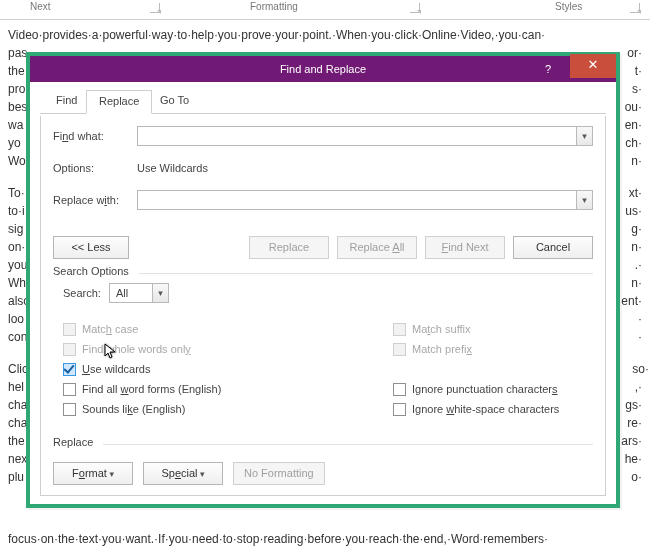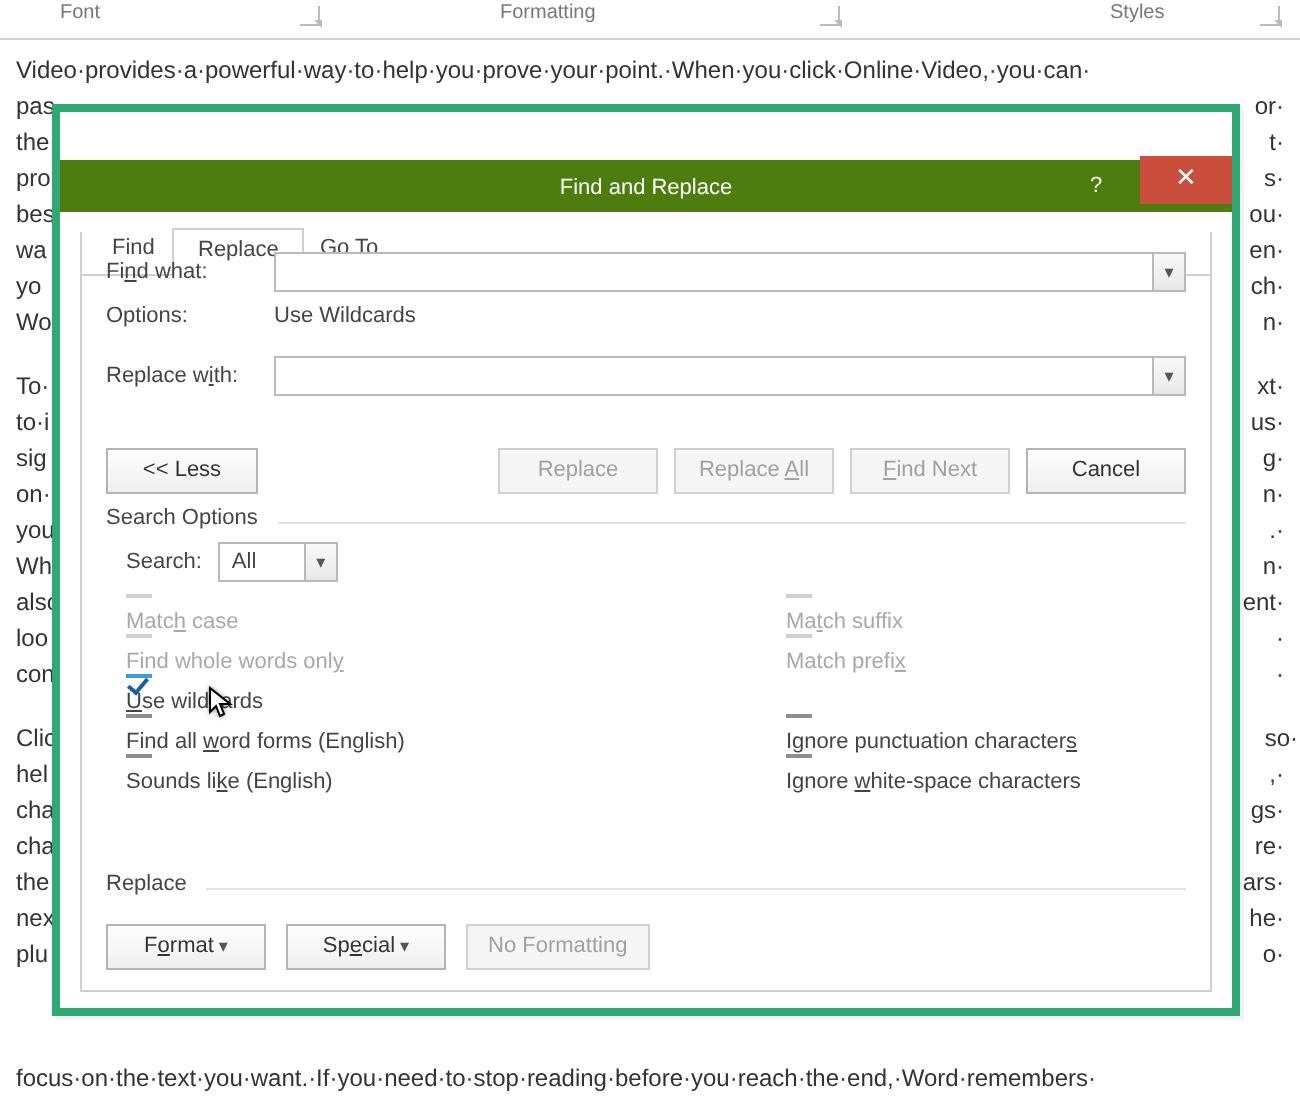--- a/index.html
+++ b/index.html
@@ -4,61 +4,61 @@
 <style>
   * { box-sizing: border-box; font-family: "Segoe UI", Tahoma, sans-serif; font-size: 11px; }
   body { margin: 0; padding: 0; background: #fff; width: 650px; height: 551px; overflow: hidden; position: relative; color: #444; }
   .ribbon-strip { position: absolute; top: 0; left: 0; right: 0; height: 20px; border-bottom: 1px solid #d0d0d0; background: #fff; }
   .ribbon-group { position: absolute; top: 1px; font-size: 10px; color: #777; }
   .corner-glyph { position: absolute; top: 3px; width: 10px; height: 10px; border: 1px solid #bbb; border-top: none; border-left: none; }
   .corner-glyph::after { content:""; position:absolute; right:-2px; bottom:-2px; width:0;height:0;border-left:4px solid transparent;border-top:4px solid #bbb;}
   .doc-text { position: absolute; left: 8px; right: 8px; font-size: 12px; color: #333; line-height: 18px; word-spacing: 0; }
   .dialog-shadow { position: absolute; left: 28px; top: 54px; width: 594px; height: 456px; background: rgba(0,0,0,0.05); }
   .dialog { position: absolute; left: 26px; top: 52px; width: 594px; height: 456px; background: #fff; border: 4px solid #2fa875; }
-  .titlebar { height: 26px; background: #4d7c0f; color: #fff; text-align: center; position: relative; line-height: 26px; font-size: 12px; margin-top: 24px; }
+  .titlebar { height: 26px; background: #701a75; color: #fff; text-align: center; position: relative; line-height: 26px; font-size: 12px; }
   .titlebar .help { position: absolute; right: 48px; top: 0; width: 40px; height: 26px; color: #fff; text-align: center; cursor: pointer; }
   .titlebar .close { position: absolute; right: 0; top: -2px; width: 46px; height: 24px; background: #c94f3c; color: #fff; text-align: center; line-height: 22px; font-size: 13px; cursor: pointer; }
   .tabbar { position: relative; height: 24px; margin: 8px 10px 0 10px; border-bottom: 1px solid #cfcfcf; }
   .tab { position: absolute; top: 0; height: 24px; padding: 4px 12px 0 12px; color: #444; cursor: pointer; }
   .tab.active { border: 1px solid #cfcfcf; border-bottom: 1px solid #fff; background: #fff; top: 0; height: 24px; }
   .body { position: absolute; left: 10px; right: 10px; top: 60px; bottom: 8px; border: 1px solid #cfcfcf; border-top: none; padding: 10px 12px; }
-  .row { display: flex; align-items: center; margin-bottom: 6px; }
+  .row { display: flex; align-items: center; margin-bottom: 16px; }
   .lbl { width: 84px; color: #444; }
   .lbl u { text-decoration: underline; }
   .combo { flex: 1; height: 20px; border: 1px solid #b9b9b9; background: #fff; position: relative; }
   .combo .arrow { position: absolute; right: 0; top: 0; width: 16px; height: 18px; border-left: 1px solid #b9b9b9; background: linear-gradient(#f8f8f8,#e8e8e8); text-align: center; font-size: 9px; line-height: 18px; color: #555; }
   .btnrow { display: flex; justify-content: center; gap: 8px; margin-top: 26px; margin-bottom: 6px; }
   .btn { min-width: 80px; height: 23px; border: 1px solid #b5b5b5; background: linear-gradient(#fdfdfd,#efefef); text-align: center; line-height: 21px; color: #333; cursor: pointer; padding: 0 10px; }
   .btn.disabled { color: #a0a0a0; border-color: #d0d0d0; background: #f5f5f5; cursor: default; }
   .btn.less { min-width: 76px; }
   .fieldset-label { font-size: 11px; color: #444; margin-top: 2px; margin-bottom: 6px; position: relative; }
   .fieldset-label .line { position: absolute; left: 86px; right: 0; top: 8px; border-top: 1px solid #e2e2e2; }
   .opts { display: flex; }
   .opts .col { flex: 1; }
   .opts .col.right { flex: 0 0 200px; }
-  .chk { display: flex; height: 20px; color: #444; gap: 6px; flex-direction: column; }
+  .chk { display: flex; align-items: center; height: 20px; color: #444; gap: 6px; }
   .chk.disabled { color: #a8a8a8; }
   .box { width: 13px; height: 13px; border: 1px solid #8f8f8f; background: #fff; position: relative; }
   .chk.disabled .box { border-color: #cfcfcf; background: #f2f2f2; }
   .box.checked { background: #cfe8ff; border-color: #3b99e0; }
   .box.checked::after { content: ""; position: absolute; left: 2px; top: -1px; width: 4px; height: 8px; border-right: 2px solid #1a5fa0; border-bottom: 2px solid #1a5fa0; transform: rotate(40deg); }
   .cursor { position: absolute; width: 14px; height: 18px; pointer-events: none; }
   .cursor svg { width: 14px; height: 18px; filter: drop-shadow(0 0 1px rgba(0,0,0,0.5)); }
   .select-small { width: 60px; height: 20px; border: 1px solid #b9b9b9; margin-left: 8px; display:inline-flex; align-items:center; padding-left:6px; position:relative; background:#fff; }
   .select-small .arrow { position:absolute; right:0; top:0; width:16px; height:18px; border-left:1px solid #b9b9b9; background:linear-gradient(#f8f8f8,#e8e8e8); text-align:center; font-size:9px; line-height:18px; color:#555; }
   .replace-section { position: absolute; left: 12px; right: 12px; bottom: 10px; }
   .replace-section .line { position:absolute; left:50px; right:0; top:8px; border-top:1px solid #e2e2e2; }
   .btnrow2 { display:flex; gap:10px; margin-top:14px; }
   .btn.drop::after { content:" ▾"; font-size:9px; color:#555; }
 </style>
 </head>
 <body>
 
 <div class="ribbon-strip">
-  <span class="ribbon-group" style="left:30px">Font</span>
+  <span class="ribbon-group" style="left:30px">Next</span>
   <span class="corner-glyph" style="left:150px"></span>
   <span class="ribbon-group" style="left:250px">Formatting</span>
   <span class="corner-glyph" style="left:410px"></span>
   <span class="ribbon-group" style="left:555px">Styles</span>
   <span class="corner-glyph" style="left:630px"></span>
 </div>
 
 <div class="doc-text" style="top:26px">Video·provides·a·powerful·way·to·help·you·prove·your·point.·When·you·click·Online·Video,·you·can·</div>
 <div class="doc-text" style="top:44px">pas</div>
 <div class="doc-text" style="top:62px">the</div>

